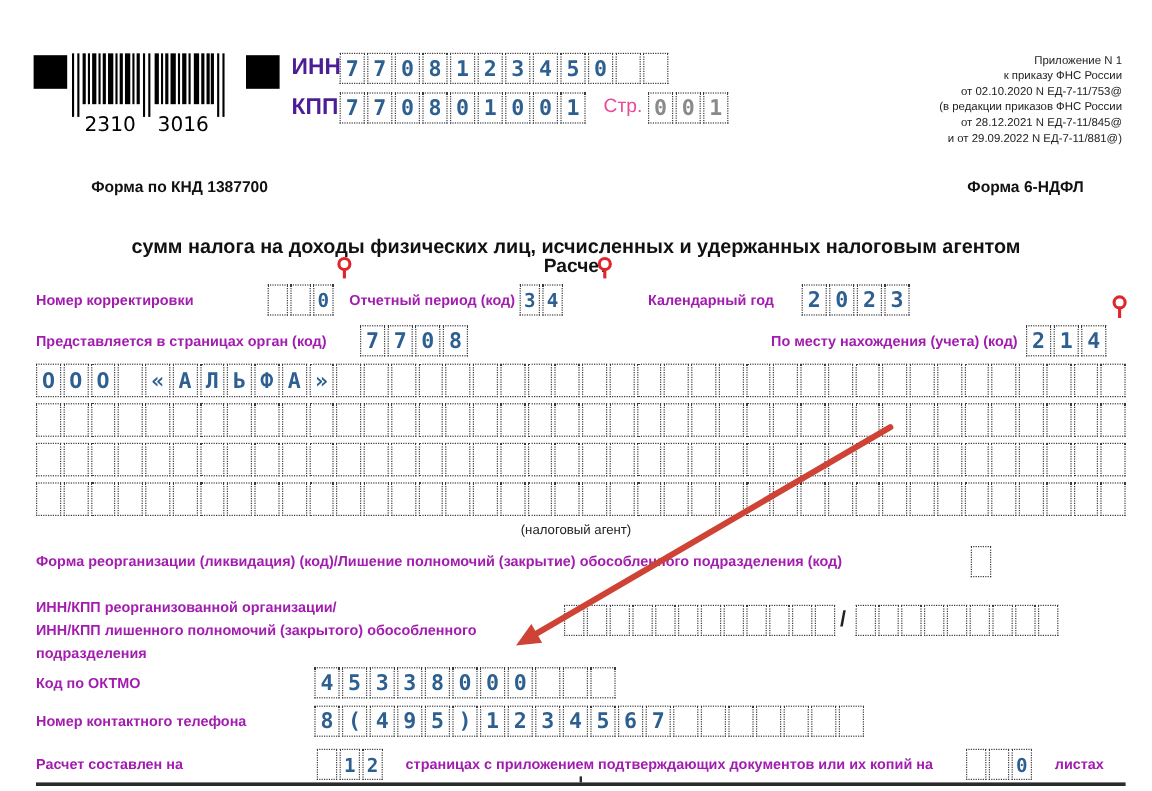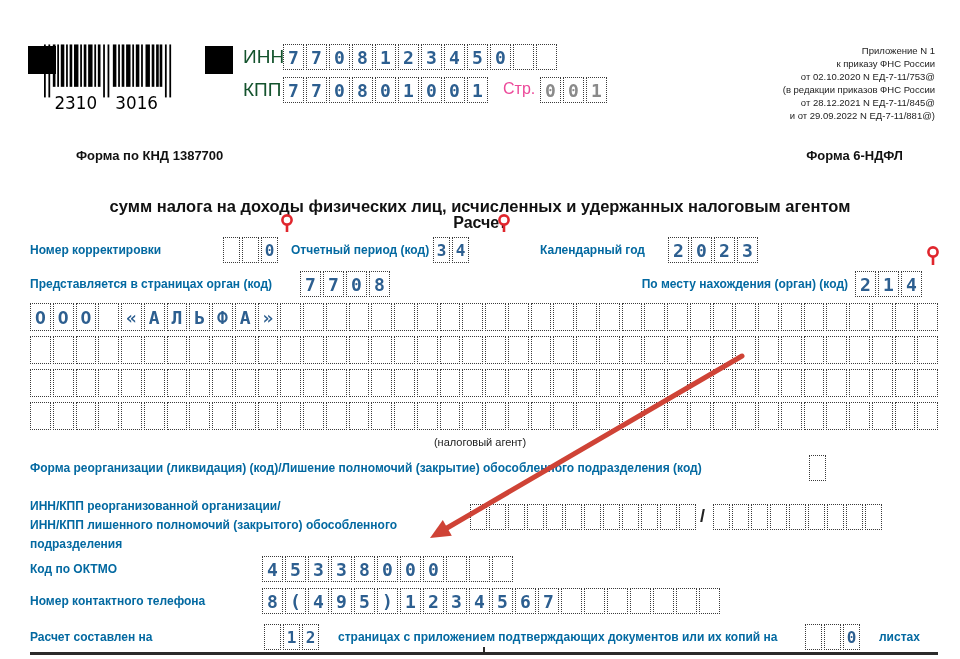--- a/index.html
+++ b/index.html
@@ -6,23 +6,23 @@
     --digit-blue:#2d5f90;
     --annotation-red:#cf4336;
     --pin-red:#e0262d;
     --border-dark:#333;
   }
   *{box-sizing:border-box;}
   html,body{margin:0;padding:0;background:#fff;}
   #page{position:relative;width:960px;height:659px;background:#fff;overflow:hidden;
         font-family:"Liberation Sans",sans-serif;color:#111;}
   .abs{position:absolute;white-space:nowrap;}
-  .lbl{font-size:12px;font-weight:700;color:#0369a1;}
+  .lbl{font-size:12px;font-weight:700;color:#a21caf;}
   .lh26{height:26px;line-height:26px;}
-  .big-lbl{font-size:19px;font-weight:400;color:#14532d;}
+  .big-lbl{font-size:19px;font-weight:700;color:#4c1d95;}
   .cg{position:absolute;display:flex;gap:2px;}
   .cg .cell{flex:0 0 auto;width:21px;height:26px;border:1px dotted #3a3a3a;background:#fff;
       display:flex;align-items:center;justify-content:center;
       font-family:"DejaVu Sans Mono",monospace;font-weight:700;font-size:18px;color:var(--digit-blue);}
   .cg-sm .cell{width:17px;height:26px;font-size:16px;}
   .cg-grid .cell{width:20.75px;height:28px;font-size:18px;}
   .cg-gray .cell{color:#8a8a8a;}
   .appendix{font-size:9.5px;line-height:13px;color:#222;text-align:right;font-weight:400;}
   .form-bold{font-size:13px;font-weight:700;}
   .title1{font-size:16px;font-weight:700;text-align:center;width:100%;margin-top:40px;}
@@ -35,21 +35,21 @@
   svg{display:block;}
 </style>
 </head>
 <body>
 
 <div id="page">
 
   <div class="sq" style="left:28px;top:46px"></div>
   <div class="sq" style="left:205px;top:46px"></div>
 
-  <div class="abs" style="left:44px;top:44px">
+  <div class="abs" style="left:60px;top:44px">
     <svg width="128" height="68" viewBox="0 0 145 76">
       <g fill="#000">
         <rect x="0" y="0" width="2" height="60"></rect>
           <rect x="5" y="0" width="2" height="60"></rect>
         <rect x="10" y="0" width="3" height="48"></rect>
           <rect x="15" y="0" width="2" height="48"></rect>
         <rect x="19" y="0" width="4" height="48"></rect>
           <rect x="25" y="0" width="2" height="48"></rect>
         <rect x="29" y="0" width="3" height="48"></rect>
           <rect x="34" y="0" width="5" height="48"></rect>
@@ -148,21 +148,21 @@
       <span class="cell">3</span>
     </div>
 
   <span class="abs lbl lh26" style="left:30px;top:271px">Представляется в страницах орган (код)</span>
   <div class="cg" style="left:300px;top:271px">
       <span class="cell">7</span>
       <span class="cell">7</span>
       <span class="cell">0</span>
       <span class="cell">8</span>
     </div>
-  <span class="abs lbl lh26" style="right:112px;top:271px">По месту нахождения (орган) (код)</span>
+  <span class="abs lbl lh26" style="right:112px;top:271px">По месту нахождения (учета) (код)</span>
   <div class="cg" style="left:855px;top:271px">
       <span class="cell">2</span>
       <span class="cell">1</span>
       <span class="cell">4</span>
     </div>
 
   <div class="cg cg-grid" style="left:30px;top:303px">
       <span class="cell">О</span>
       <span class="cell">О</span>
       <span class="cell">О</span>

